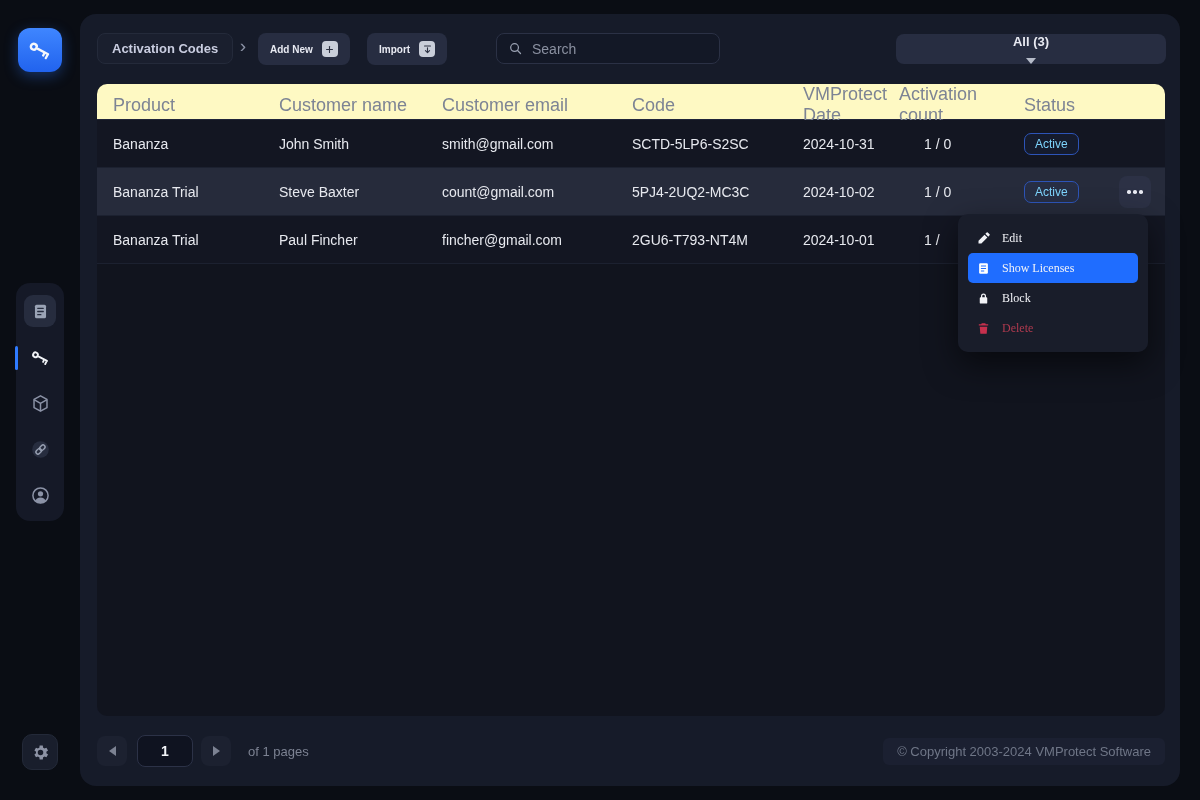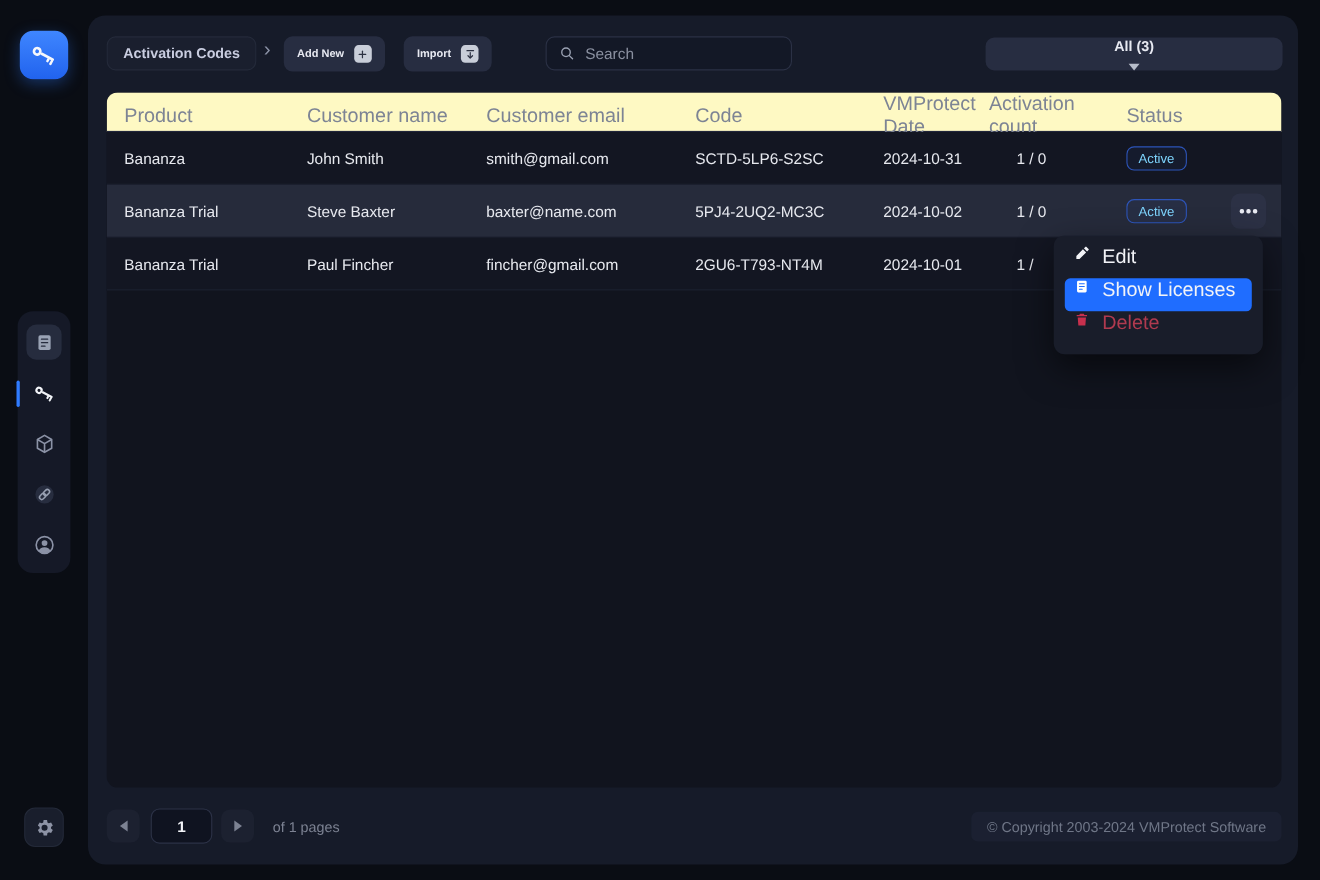--- a/index.html
+++ b/index.html
@@ -137,22 +137,22 @@
   .dots-btn i { width:3.5px; height:3.5px; border-radius:50%; background:#e8eaf2; }
 
   
   .menu {
     position:absolute; left:958px; top:214px; width:190px;
     background:rgba(26,30,43,0.98); border-radius:10px;
     padding:9px 10px; box-shadow:0 12px 32px rgba(0,0,0,.55);
     z-index:10;
   }
   .menu-item {
-    height:30px; border-radius:5px; display:flex; 
-    gap:11px; padding:0 8px; font-size:18px; color:#f2f3f7; cursor:pointer;
+    height:30px; border-radius:5px; display:flex; align-items:center;
+    gap:11px; padding:0 8px; font-size:12px; color:#f2f3f7; cursor:pointer;font-family:Liberation Serif, serif;
   }
   .menu-item svg { width:15px; height:15px; flex:none; }
   .menu-item.selected { background:#1f6dff; }
   .menu-item.danger { color:#b03a4f; }
   .menu-item.danger svg { color:#c7304d; }
 
   
   .pg-btn {
     position:absolute; top:722px; width:30px; height:30px;
     background:#1c2130; border-radius:8px; cursor:pointer;
@@ -323,21 +323,21 @@
       <div>smith@gmail.com</div>
       <div>SCTD-5LP6-S2SC</div>
       <div>2024-10-31</div>
       <div class="cell-count">1 / 0</div>
       <div><span class="badge">Active</span></div>
     </div>
 
     <div class="row hovered">
       <div>Bananza Trial</div>
       <div>Steve Baxter</div>
-      <div>baxter@name.com</div>
+      <div>count@gmail.com</div>
       <div>5PJ4-2UQ2-MC3C</div>
       <div>2024-10-02</div>
       <div class="cell-count">1 / 0</div>
       <div><span class="badge">Active</span></div>
       <div class="dots-btn">
         <i></i>
           <i></i>
           <i></i>
       </div>
     </div>
@@ -382,20 +382,28 @@
         <g stroke="#1f6dff" stroke-width="1.6" stroke-linecap="round">
           <line x1="8.5" y1="8" x2="15.5" y2="8"></line>
           <line x1="8.5" y1="12" x2="15.5" y2="12"></line>
           <line x1="8.5" y1="16" x2="12.5" y2="16"></line>
         </g>
       </svg>
     </span>
     <span>Show Licenses</span>
   </div>
 
+  <div class="menu-item">
+    <span>
+      <svg viewBox="0 0 24 24" fill="currentColor">
+        <path d="M8 10V7.8a4 4 0 1 1 8 0V10h.6A1.4 1.4 0 0 1 18 11.4v7.2A1.4 1.4 0 0 1 16.6 20H7.4A1.4 1.4 0 0 1 6 18.6v-7.2A1.4 1.4 0 0 1 7.4 10H8zm2 0h4V7.8a2 2 0 1 0-4 0V10z"></path>
+      </svg>
+    </span>
+    <span>Block</span>
+  </div>
 
   <div class="menu-item danger">
     <span>
       <svg viewBox="0 0 24 24" fill="currentColor">
         <path d="M9.2 3.5h5.6l.9 1.7h3.8v2H4.5v-2h3.8l.9-1.7zM6 9h12l-.9 11.5H6.9L6 9z"></path>
       </svg>
     </span>
     <span>Delete</span>
   </div>
 </div>

